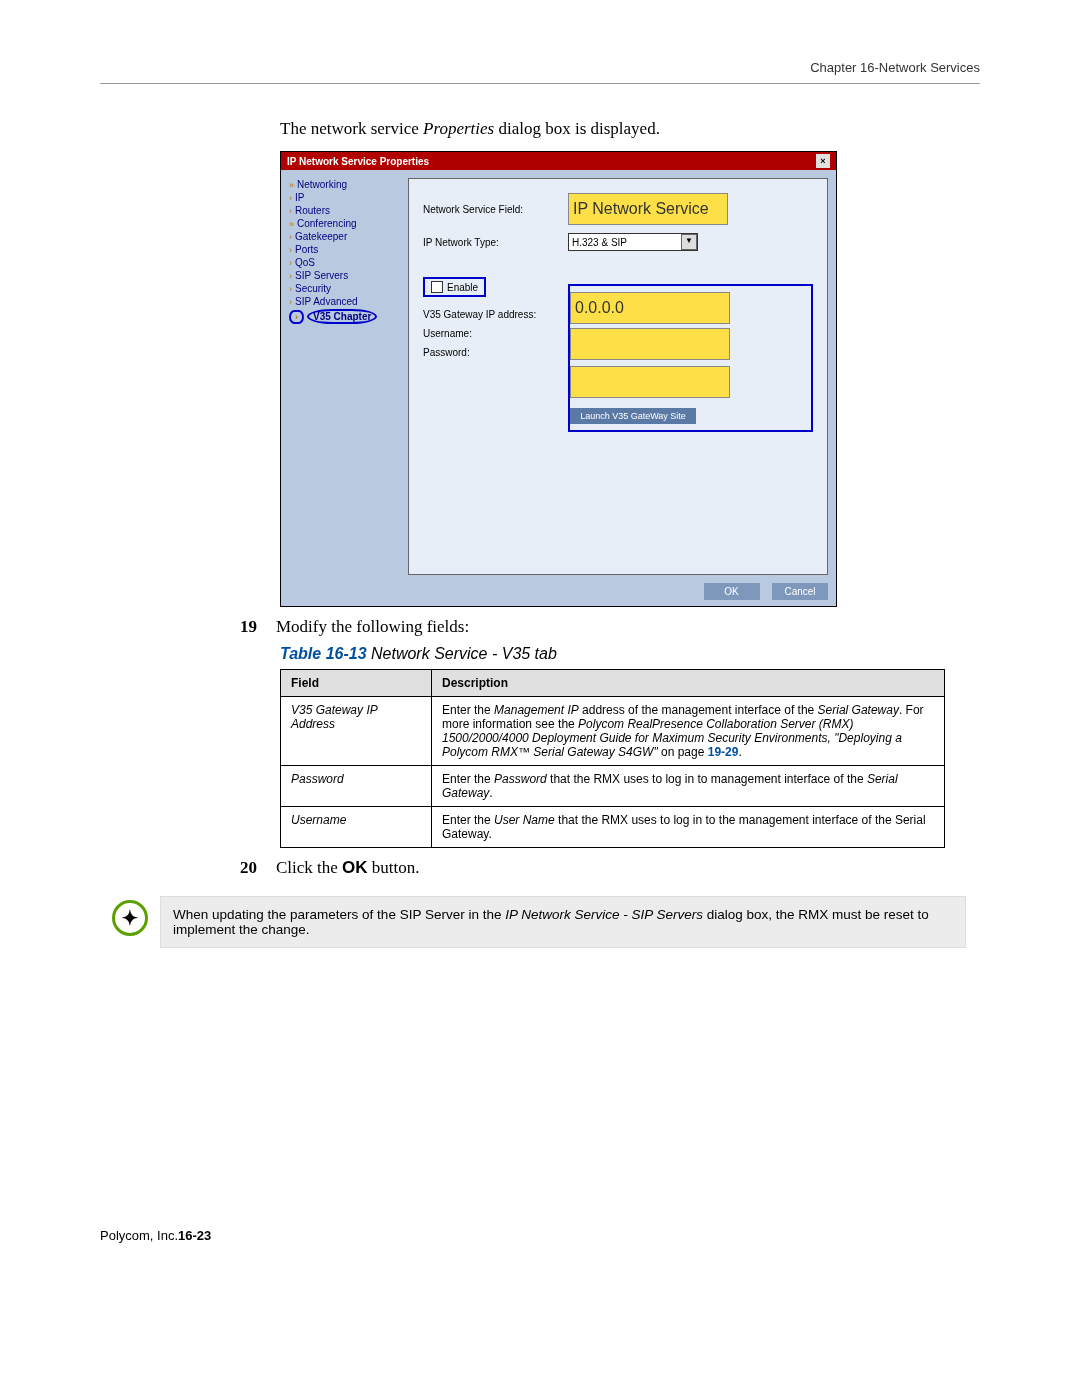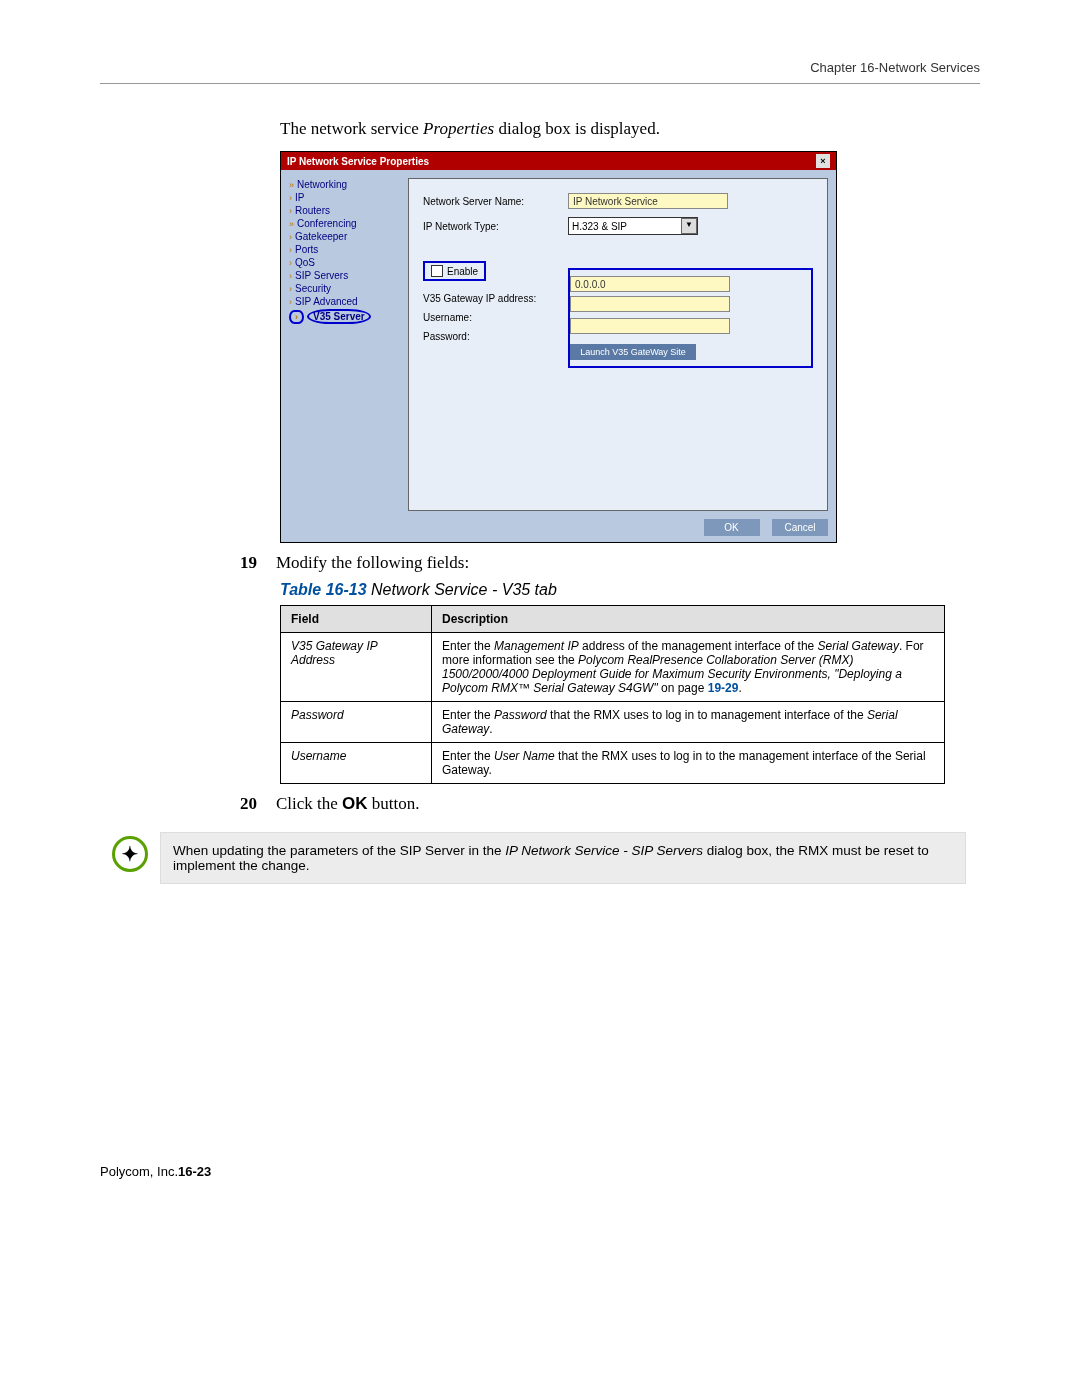--- a/index.html
+++ b/index.html
@@ -92,28 +92,28 @@
     min-height: 250px;
     font-size: 10px;
   }
   .form-row {
     display: flex;
     align-items: center;
     margin-bottom: 8px;
   }
   .form-label { width: 145px; }
   .form-input {
-    background: #fef9c3;
+    background: #fde047;
     border: 1px solid #888;
     height: 14px;
     width: 150px;
-    padding: 0 4px;
+    padding: 8px 4px;
     display:inline-flex;
     align-items:center;
-    font-size:10px;
+    font-size:16px;
     color:#333;
   }
   .form-select {
     background: #fff;
     border: 1px solid #333;
     height: 16px;
     width: 125px;
     font-size: 10px;
     padding-left: 3px;
     display:inline-flex;
@@ -245,25 +245,25 @@
           <div class="nav-item"><span class="nav-arrow">»</span><span>Networking</span></div>
           <div class="nav-item"><span class="nav-arrow">›</span><span>IP</span></div>
           <div class="nav-item"><span class="nav-arrow">›</span><span>Routers</span></div>
           <div class="nav-item"><span class="nav-arrow">»</span><span>Conferencing</span></div>
           <div class="nav-item"><span class="nav-arrow">›</span><span>Gatekeeper</span></div>
           <div class="nav-item"><span class="nav-arrow">›</span><span>Ports</span></div>
           <div class="nav-item"><span class="nav-arrow">›</span><span>QoS</span></div>
           <div class="nav-item"><span class="nav-arrow">›</span><span>SIP Servers</span></div>
           <div class="nav-item"><span class="nav-arrow">›</span><span>Security</span></div>
           <div class="nav-item"><span class="nav-arrow">›</span><span>SIP Advanced</span></div>
-          <div class="nav-item sel"><span class="nav-arrow">›</span><span>V35 Server</span></div>
+          <div class="nav-item sel"><span class="nav-arrow">›</span><span>V35 Chapter</span></div>
         </div>
         <div class="form-col">
           <div class="form-row">
-            <div class="form-label">Network Server Name:</div>
+            <div class="form-label">Network Service Field:</div>
             <div class="form-input">IP Network Service</div>
           </div>
           <div class="form-row">
             <div class="form-label">IP Network Type:</div>
             <div class="form-select">
               <span>H.323 &amp; SIP</span>
               <span class="caret">▼</span>
             </div>
           </div>
           <div class="enable-box">

